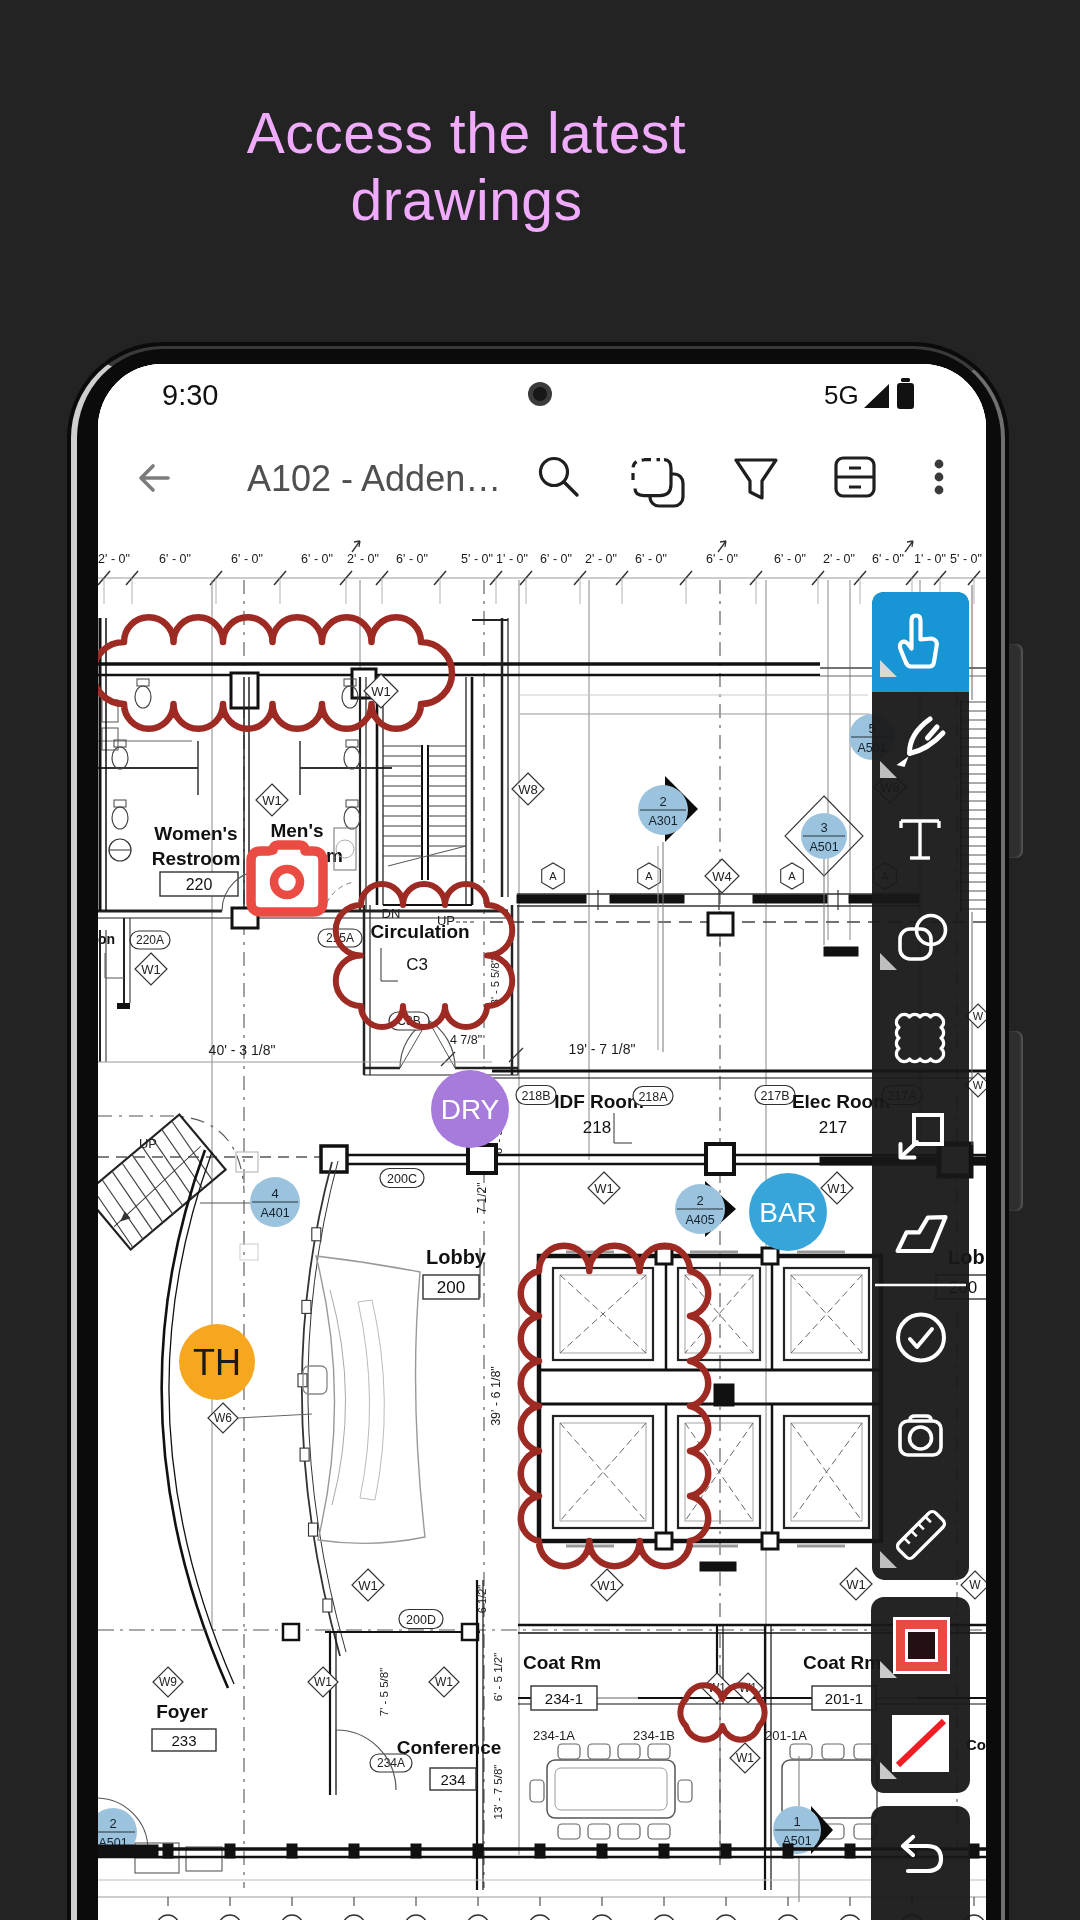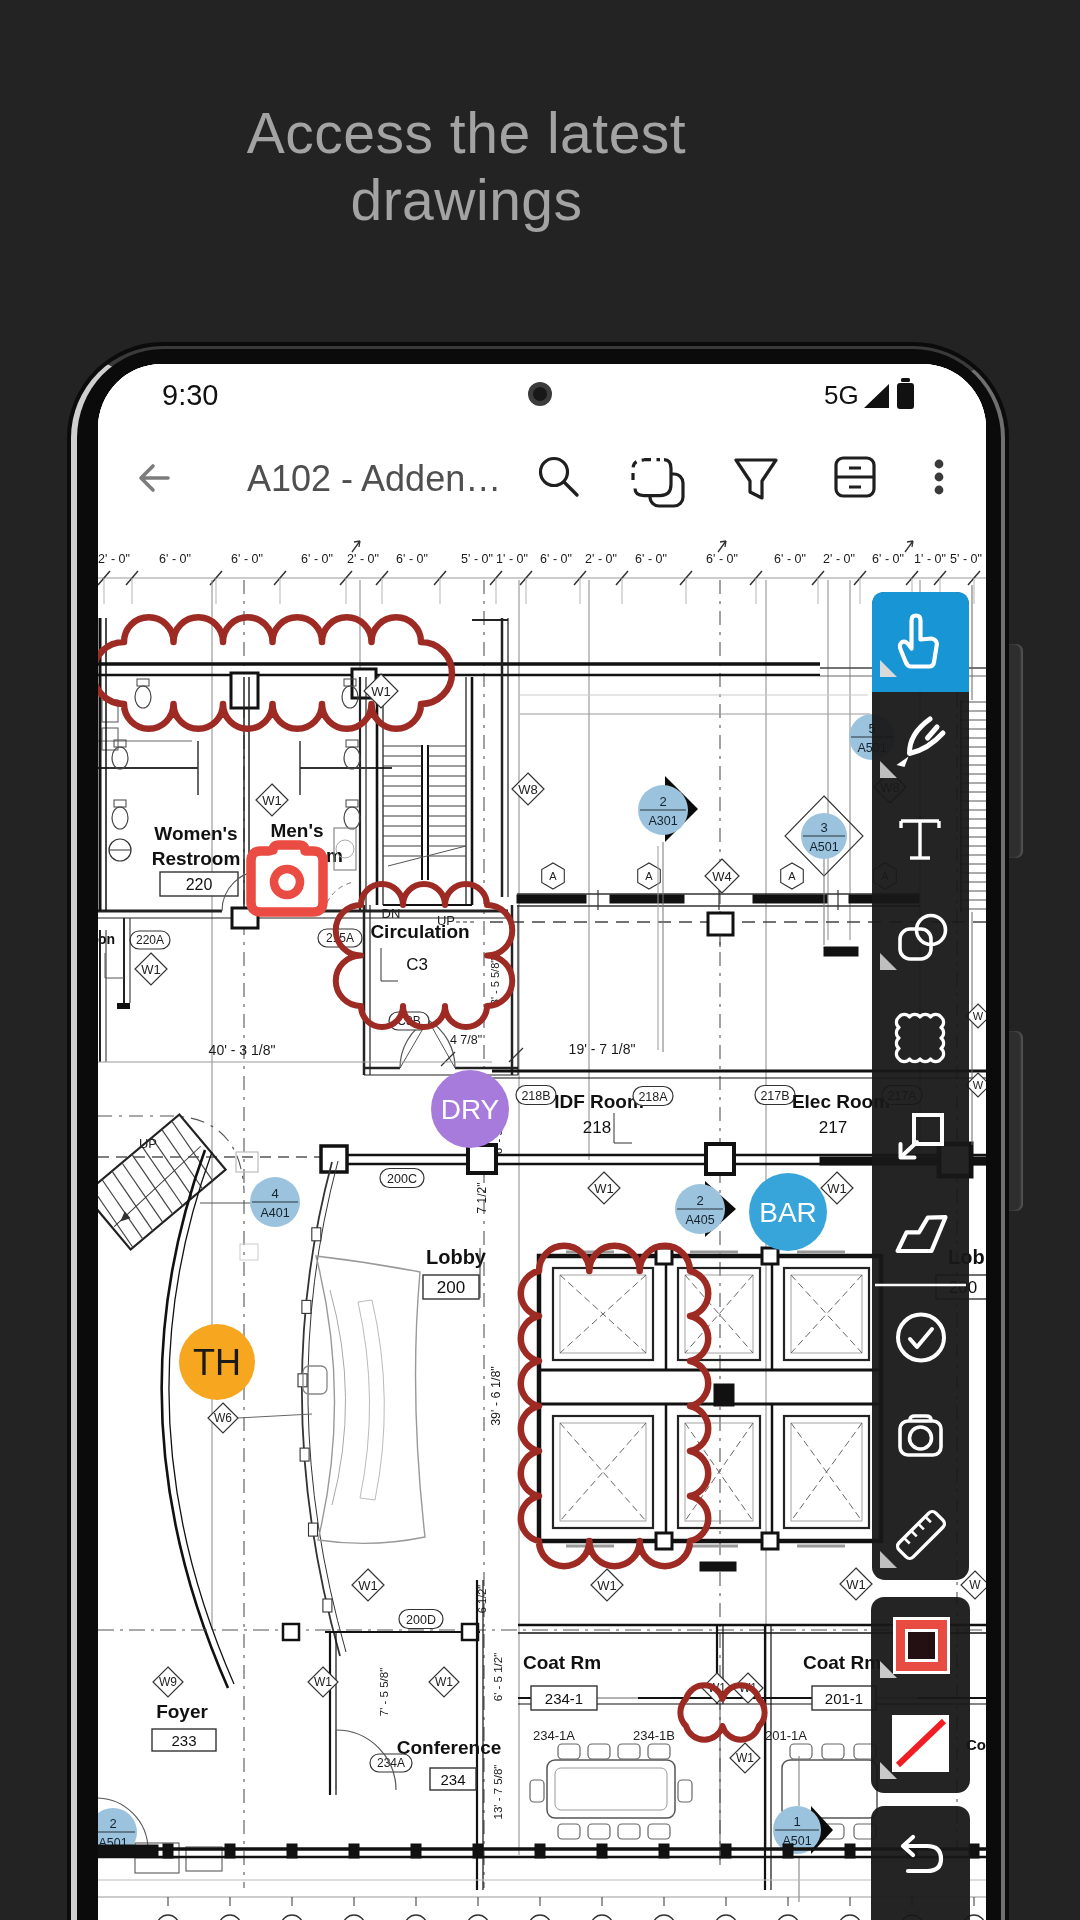--- a/index.html
+++ b/index.html
@@ -1,17 +1,17 @@
 <!DOCTYPE html>
 <html><head>
 <meta charset="utf-8">
 <style>
 html,body{margin:0;padding:0;}
 body{width:1080px;height:1920px;background:#232323;overflow:hidden;position:relative;font-family:"Liberation Sans",sans-serif;}
-.title{position:absolute;top:100px;left:0;width:933px;text-align:center;color:#a3a3a3;font-size:57px;line-height:67px;font-weight:400;letter-spacing:.5px;}
+.title{position:absolute;top:100px;left:0;width:933px;text-align:center;color:#f0abfc;font-size:57px;line-height:67px;font-weight:400;letter-spacing:.5px;}
 .phone{position:absolute;left:67px;top:342px;width:942px;height:1578px;background:#0b0b0b;border-radius:96px 96px 0 0;}
 .rim{position:absolute;left:4px;top:4px;right:4px;bottom:0;border-radius:92px 92px 0 0;border-left:6px solid #cfcfcf;border-top:3px solid #3a3a3a;border-right:4px solid #6f6f6f;}
 .btn{position:absolute;left:100%;width:14px;background:#2e2e2e;border-radius:0 7px 7px 0;box-shadow:inset -2px 0 2px #555;}
 .screen{position:absolute;left:31px;top:22px;width:888px;height:1556px;background:#ffffff;border-radius:64px 64px 0 0;overflow:hidden;}
 .screen svg{position:absolute;left:0;top:0;}
 </style>
 </head>
 <body>
 
 <div class="title">Access the latest<br>drawings</div>

